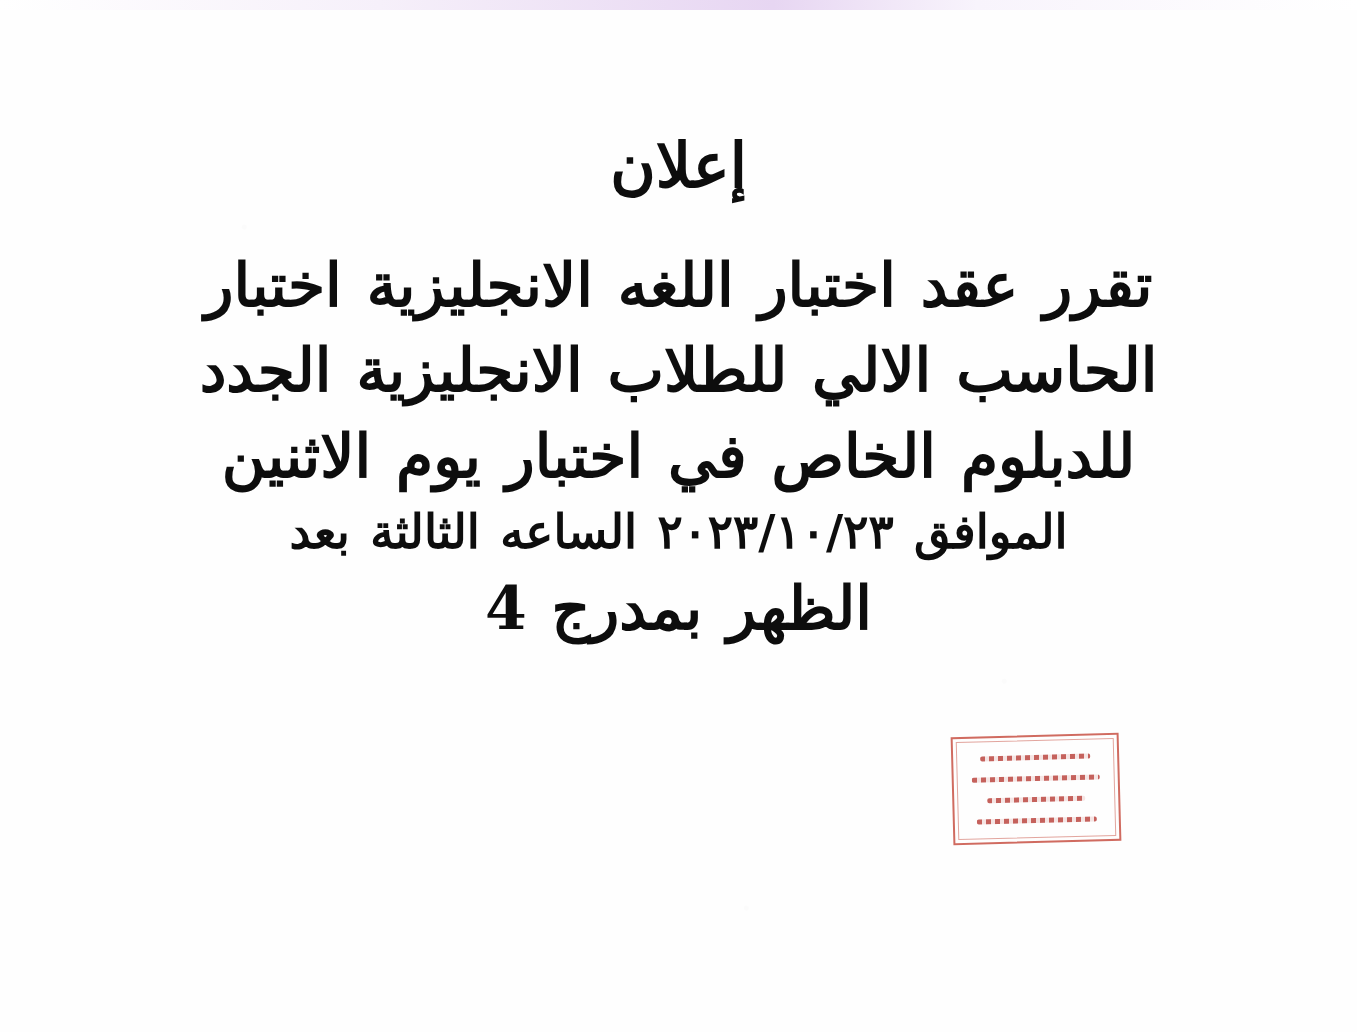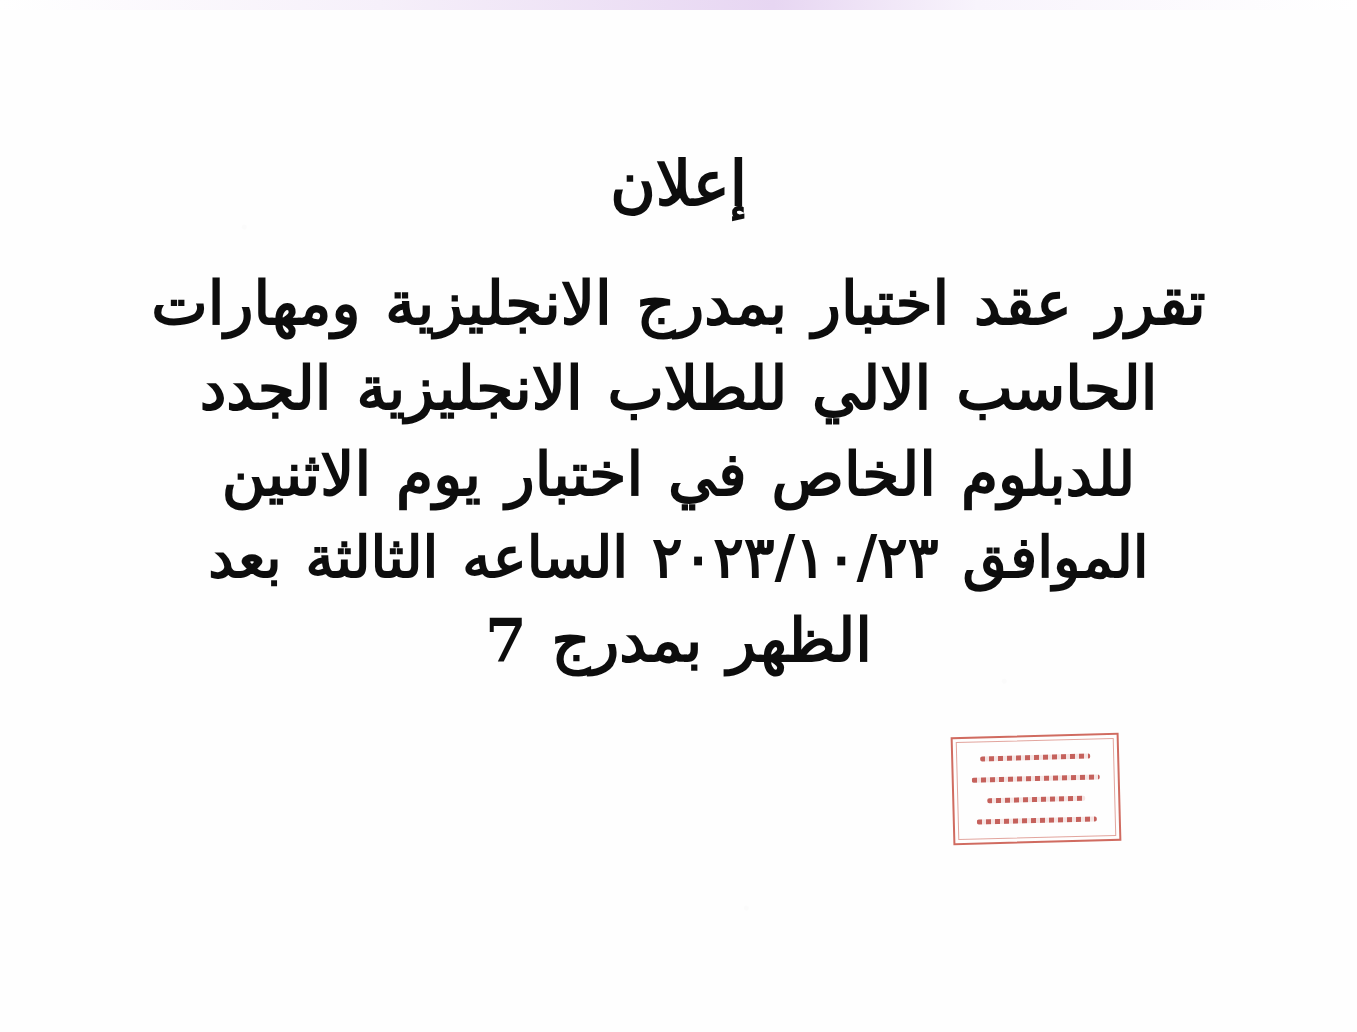--- a/index.html
+++ b/index.html
@@ -33,21 +33,21 @@
     position: absolute;
     inset: 0;
     background:
       radial-gradient(circle at 18% 22%, rgba(0,0,0,0.012) 0 2px, rgba(0,0,0,0) 3px),
       radial-gradient(circle at 74% 66%, rgba(0,0,0,0.012) 0 2px, rgba(0,0,0,0) 3px),
       radial-gradient(circle at 55% 88%, rgba(0,0,0,0.010) 0 2px, rgba(0,0,0,0) 3px);
     pointer-events: none;
   }
   .content {
     position: absolute;
-    top: 148px;
+    top: 130px;
     left: 0;
     right: 0;
     text-align: center;
     direction: rtl;
   }
   .doc-title {
     font-family: "DejaVu Serif", serif;
     font-size: 62px;
     font-weight: 700;
     color: #0d0d0d;
@@ -64,21 +64,21 @@
     margin: 0 auto;
     width: 1120px;
     text-align: center;
     word-spacing: 4px;
   }
   .doc-body .line {
     display: block;
     white-space: nowrap;
   }
   .doc-body .line.shrink {
-    font-size: 57px;
+    font-size: 47px;
   }
   
   .stamp {
     position: absolute;
     left: 952px;
     top: 735px;
     width: 168px;
     height: 108px;
     transform: rotate(-1.5deg);
   }
@@ -124,25 +124,25 @@
 
 <div class="page">
 
   <div class="scan-tint"></div>
   <div class="paper-noise"></div>
 
   <div class="content">
     <h1 class="doc-title">إعلان</h1>
 
     <div class="doc-body">
-      <span class="line">تقرر عقد اختبار بمدرج الانجليزية ومهارات</span>
+      <span class="line">تقرر عقد اختبار اللغه الانجليزية اختبار</span>
       <span class="line">الحاسب الالي للطلاب الانجليزية الجدد</span>
       <span class="line">للدبلوم الخاص في اختبار يوم الاثنين</span>
       <span class="line shrink">الموافق ٢٠٢٣/١٠/٢٣ الساعه الثالثة بعد</span>
-      <span class="line">الظهر بمدرج 7</span>
+      <span class="line">الظهر بمدرج 4</span>
     </div>
   </div>
 
   <div class="stamp">
     <div class="stamp-border"></div>
     <div class="stamp-border inner"></div>
     <div class="stamp-lines">
       <div class="stamp-line l1"></div>
       <div class="stamp-line l2"></div>
       <div class="stamp-line l3"></div>

